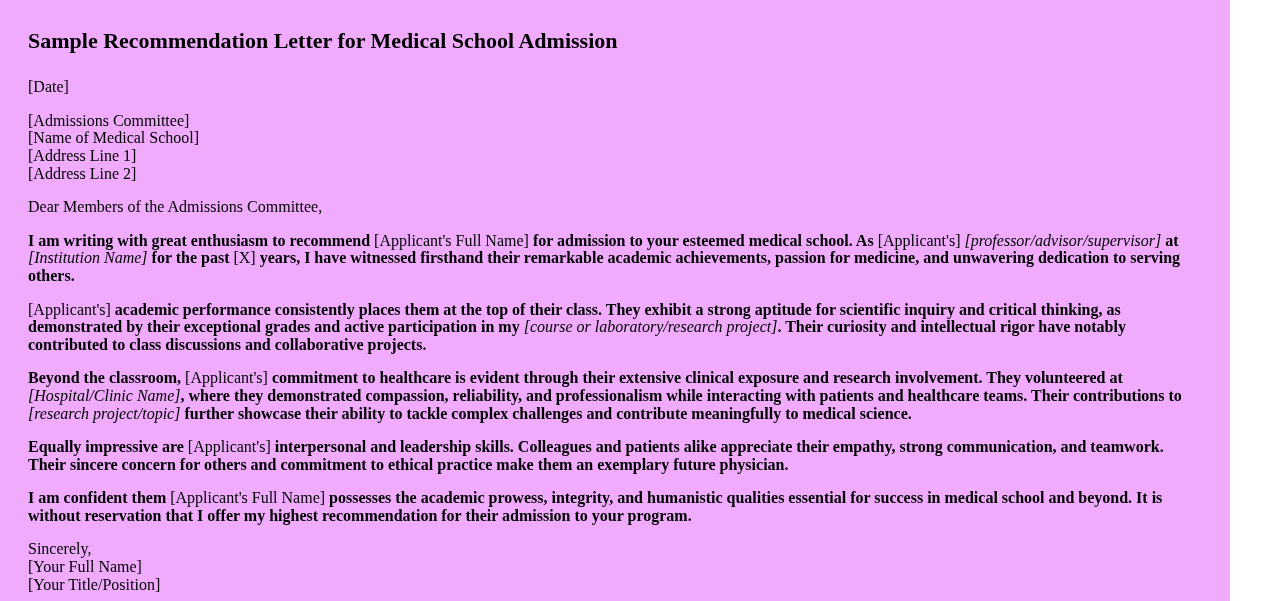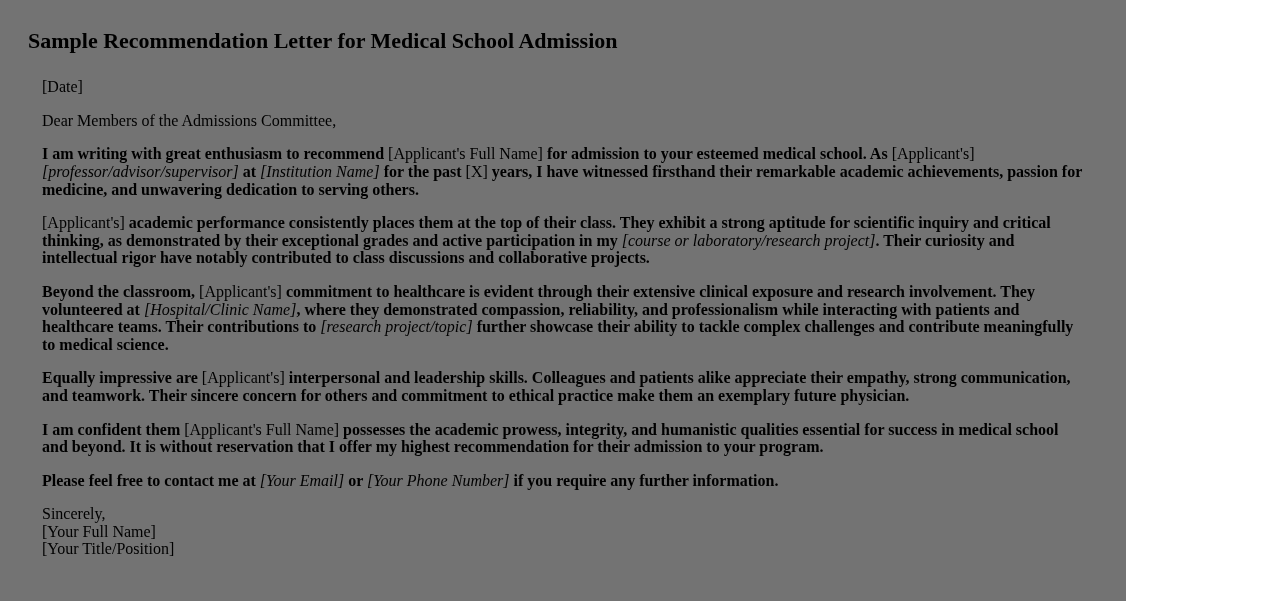--- a/index.html
+++ b/index.html
@@ -1,48 +1,48 @@
 <!DOCTYPE html>
 <html><head>
 <meta charset="utf-8">
 <style>
   html, body { margin: 0; padding: 0; background: #ffffff; }
   .page {
-    width: 1126px;
+    width: 1230px;
     height: 601px;
     overflow: hidden;
     box-sizing: border-box;
     padding: 29px 28px 0 28px;
-    background: #737373;
+    background: #f0abfc;
     color: #000000;
     font-family: "Liberation Serif", serif;
     font-size: 16px;
     line-height: 1.1;
   }
   h1.doc-title {
     font-size: 22px;
     font-weight: bold;
     margin: 0 0 25px 0;
     line-height: 1.1;
   }
-  p { margin: 16px 14px; }
+  p { margin: 16px 0; }
   p.first { margin-top: 0; }
   .b { font-weight: normal; }
   .i { font-style: italic; font-family: Liberation Serif, serif; }
   .n { font-weight: bold; font-style: normal; }
 </style>
 </head>
 <body>
 
 <div class="page">
   <h1 class="doc-title">Sample Recommendation Letter for Medical School Admission</h1>
   <p class="first">[Date]</p>
+  <p id="recipient-block"><span>[Admissions Committee]</span><br><span>[Name of Medical School]</span><br><span>[Address Line 1]</span><br><span>[Address Line 2]</span></p>
   <p>Dear Members of the Admissions Committee,</p>
   <div id="body-paragraphs">
       <p><span class="n">I am writing with great enthusiasm to recommend </span><span class="b">[Applicant's Full Name]</span><span class="n"> for admission to your esteemed medical school. As </span><span class="b">[Applicant's]</span><span class="n"> </span><span class="i">[professor/advisor/supervisor]</span><span class="n"> at </span><span class="i">[Institution Name]</span><span class="n"> for the past </span><span class="b">[X]</span><span class="n"> years, I have witnessed firsthand their remarkable academic achievements, passion for medicine, and unwavering dedication to serving others.</span></p>
       <p><span class="b">[Applicant's]</span><span class="n"> academic performance consistently places them at the top of their class. They exhibit a strong aptitude for scientific inquiry and critical thinking, as demonstrated by their exceptional grades and active participation in my </span><span class="i">[course or laboratory/research project]</span><span class="n">. Their curiosity and intellectual rigor have notably contributed to class discussions and collaborative projects.</span></p>
       <p><span class="n">Beyond the classroom, </span><span class="b">[Applicant's]</span><span class="n"> commitment to healthcare is evident through their extensive clinical exposure and research involvement. They volunteered at </span><span class="i">[Hospital/Clinic Name]</span><span class="n">, where they demonstrated compassion, reliability, and professionalism while interacting with patients and healthcare teams. Their contributions to </span><span class="i">[research project/topic]</span><span class="n"> further showcase their ability to tackle complex challenges and contribute meaningfully to medical science.</span></p>
       <p><span class="n">Equally impressive are </span><span class="b">[Applicant's]</span><span class="n"> interpersonal and leadership skills. Colleagues and patients alike appreciate their empathy, strong communication, and teamwork. Their sincere concern for others and commitment to ethical practice make them an exemplary future physician.</span></p>
       <p><span class="n">I am confident them </span><span class="b">[Applicant's Full Name]</span><span class="n"> possesses the academic prowess, integrity, and humanistic qualities essential for success in medical school and beyond. It is without reservation that I offer my highest recommendation for their admission to your program.</span></p>
-      <p><span class="n">Please feel free to contact me at </span><span class="i">[Your Email]</span><span class="n"> or </span><span class="i">[Your Phone Number]</span><span class="n"> if you require any further information.</span></p>
     </div>
   <p id="closing-block"><span>Sincerely,</span><br><span>[Your Full Name]</span><br><span>[Your Title/Position]</span></p>
 </div>
 
 </body></html>

